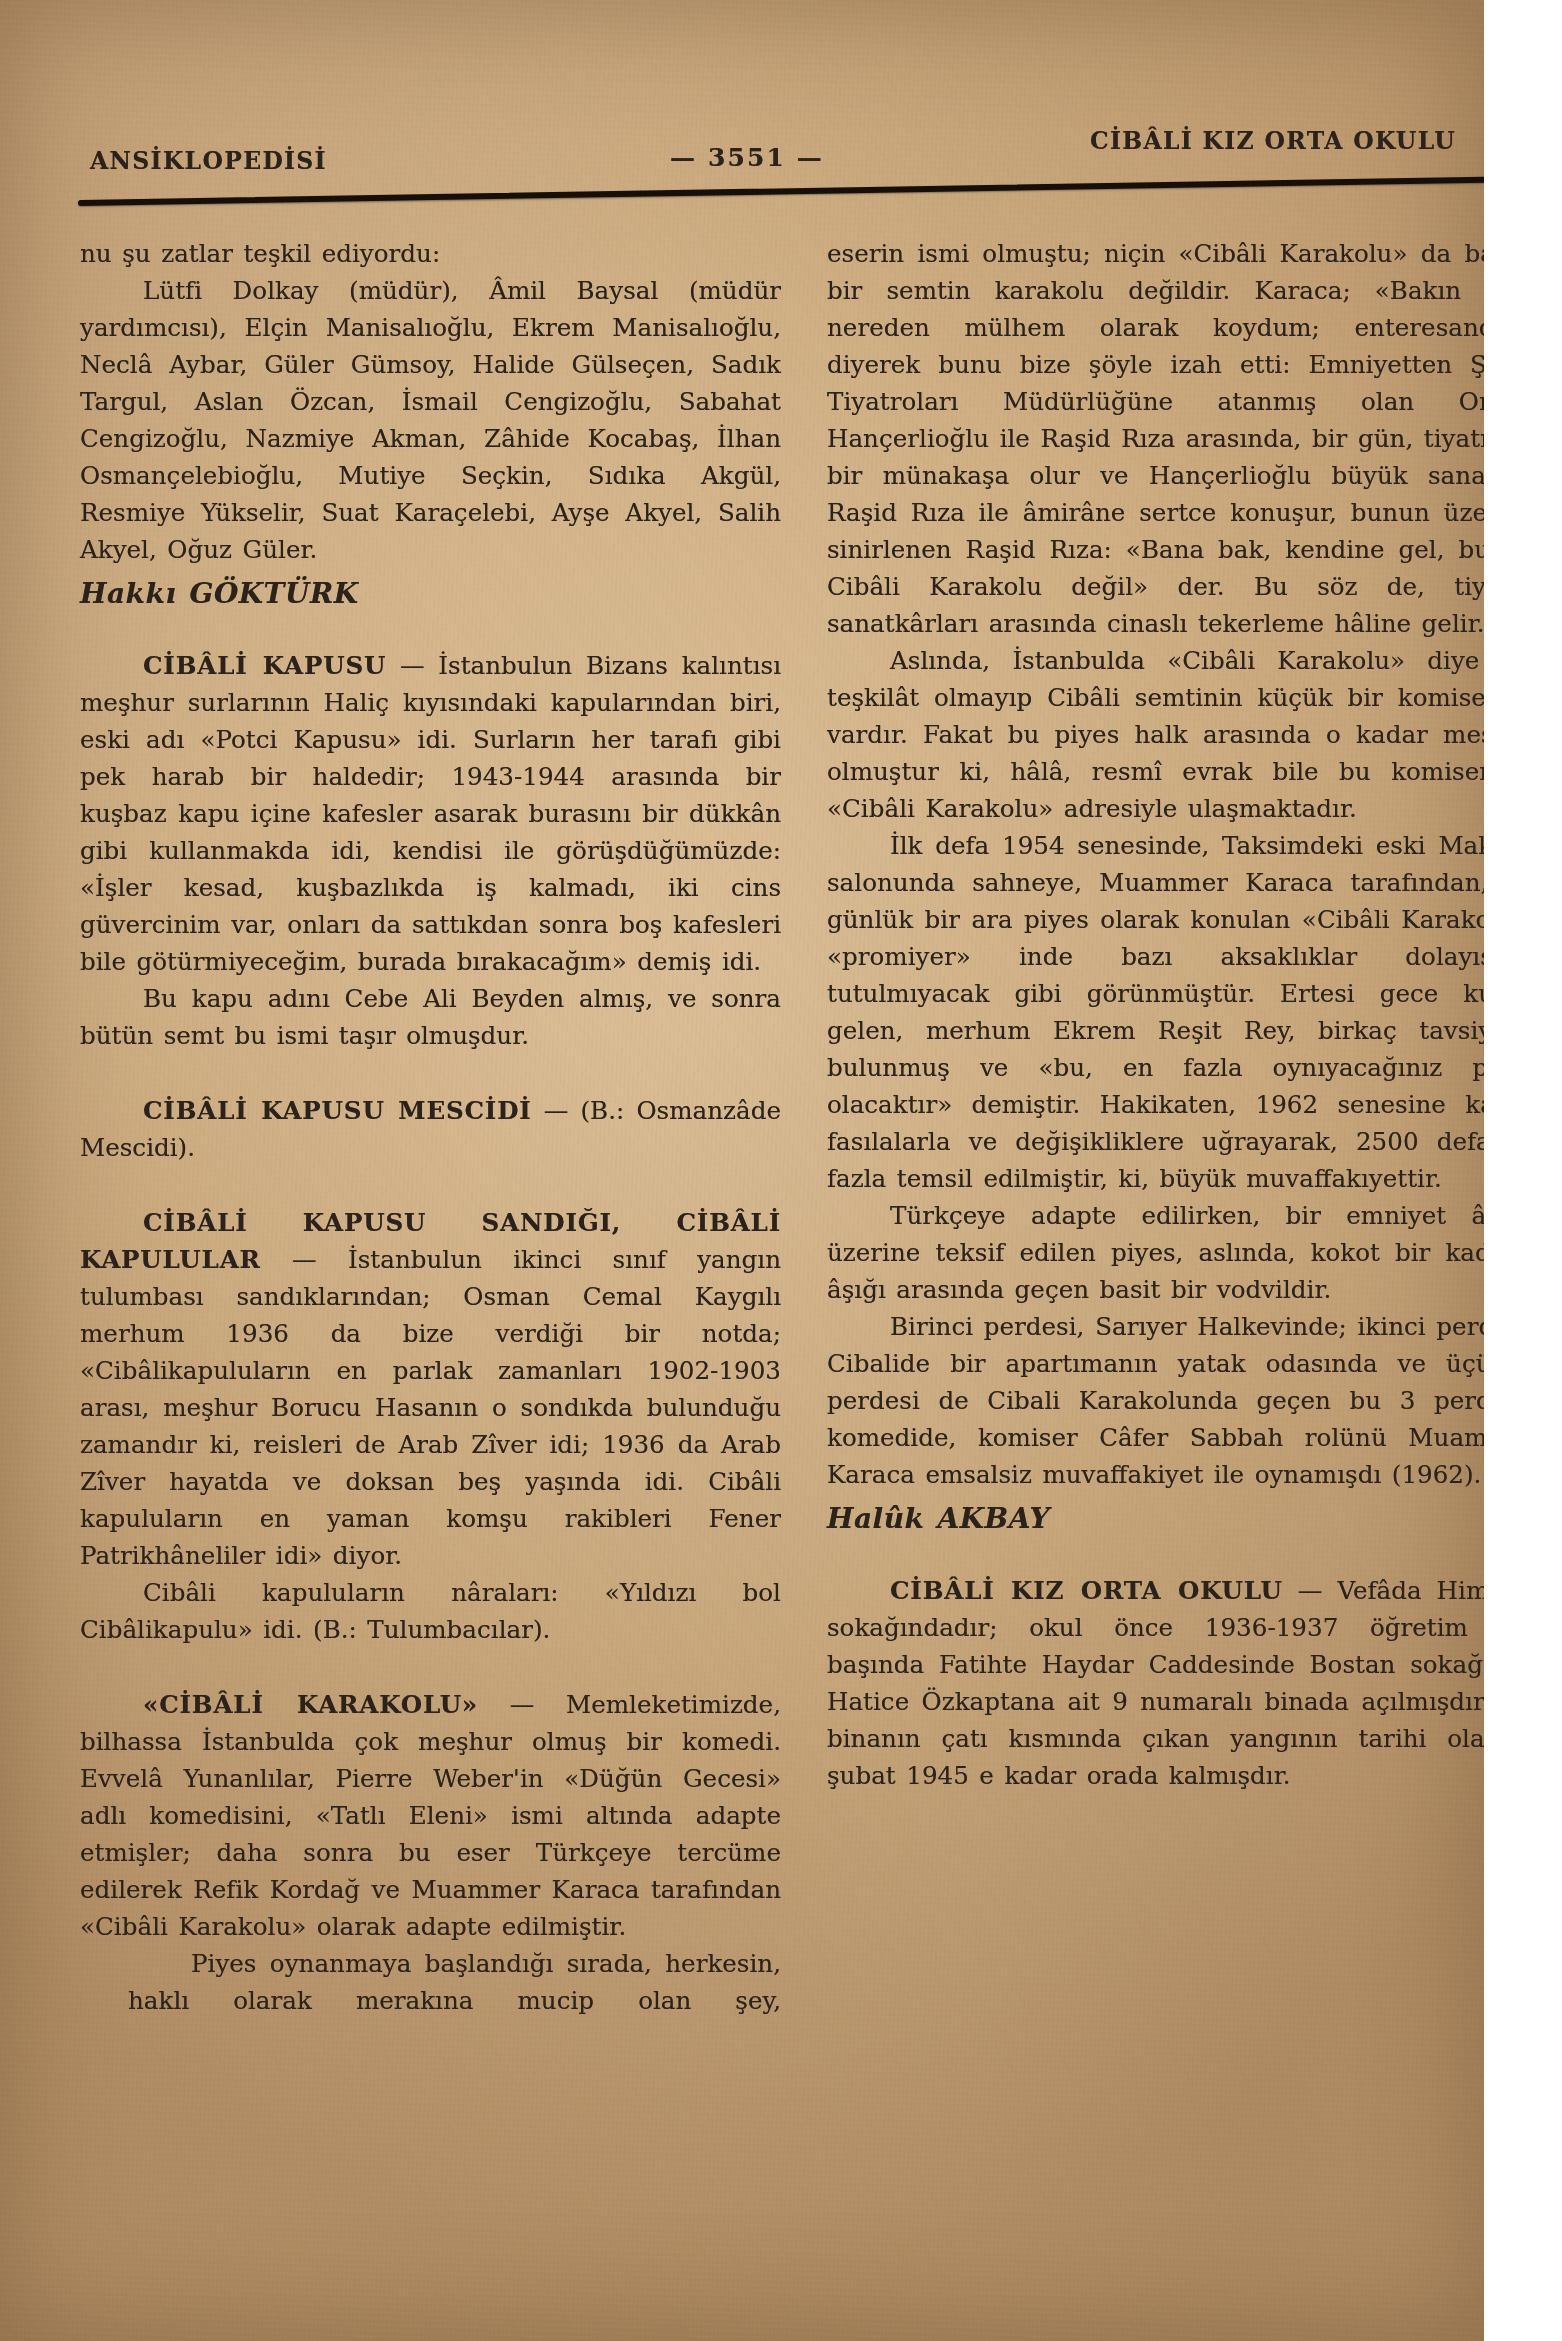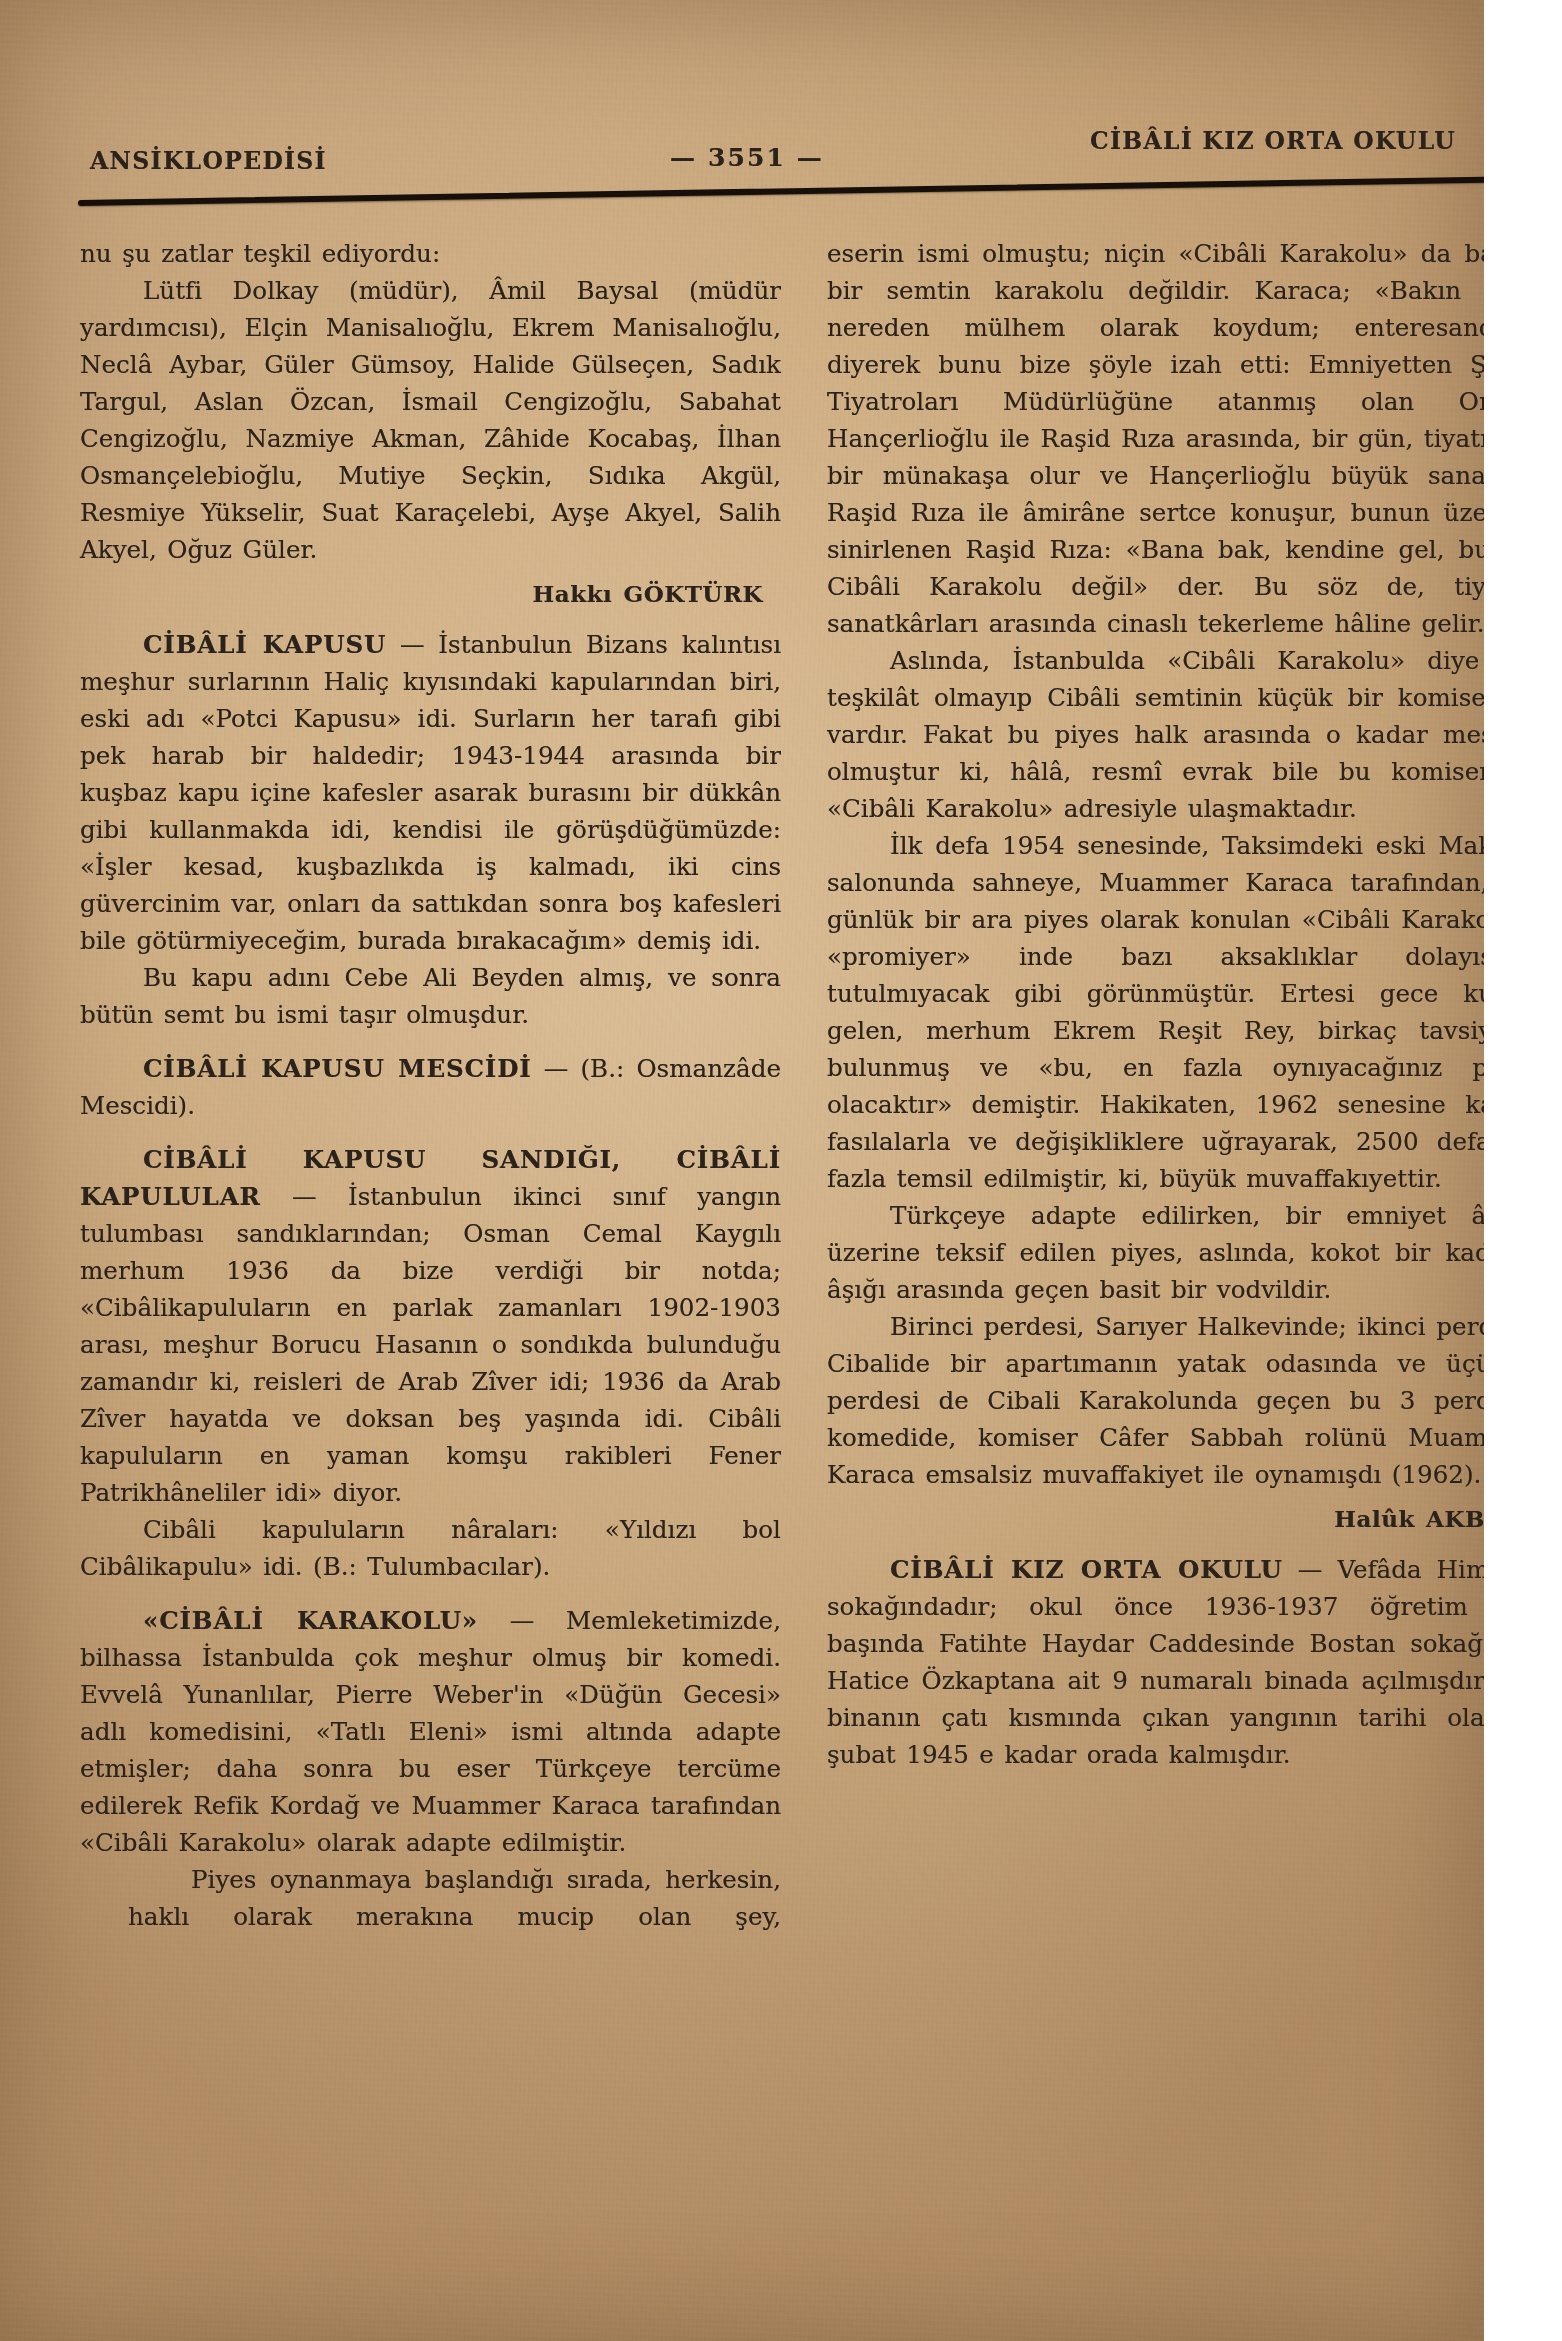--- a/index.html
+++ b/index.html
@@ -47,25 +47,25 @@
     position:absolute;top:235px;
     font-size:24.6px;line-height:37px;
     text-align:justify;word-spacing:2.7px;
     text-shadow:0 0 0.5px rgba(43,35,27,.5);
   }
   .col-left{left:80px;width:701px;}
   .col-right{left:827px;width:710px;}
   p.para{margin:0;}
   p.indent,p.entry{text-indent:63px;}
   p.continuation{text-indent:0;}
-  p.entry{margin-top:17px;}
+  p.entry{margin-top:38px;}
   p.runover{text-align-last:justify;margin-left:48px;}
   p.signature{
-    text-align:right;font-weight:bold;font-size:23px;line-height:30px;
-    margin:10.7px 18px 7.5px 0;letter-spacing:0.5px;
+    text-align:left;font-weight:bold;font-size:28px;line-height:30px;
+    margin:10.7px 18px 7.5px 0;letter-spacing:0.5px;font-style:italic;
   }
   .entry-title{font-weight:bold;letter-spacing:0.8px;}
 </style>
 </head>
 <body>
 
 <div class="page">
   <div class="grain"></div>
 
   <div class="hdr hdr-left">ANSİKLOPEDİSİ</div>

